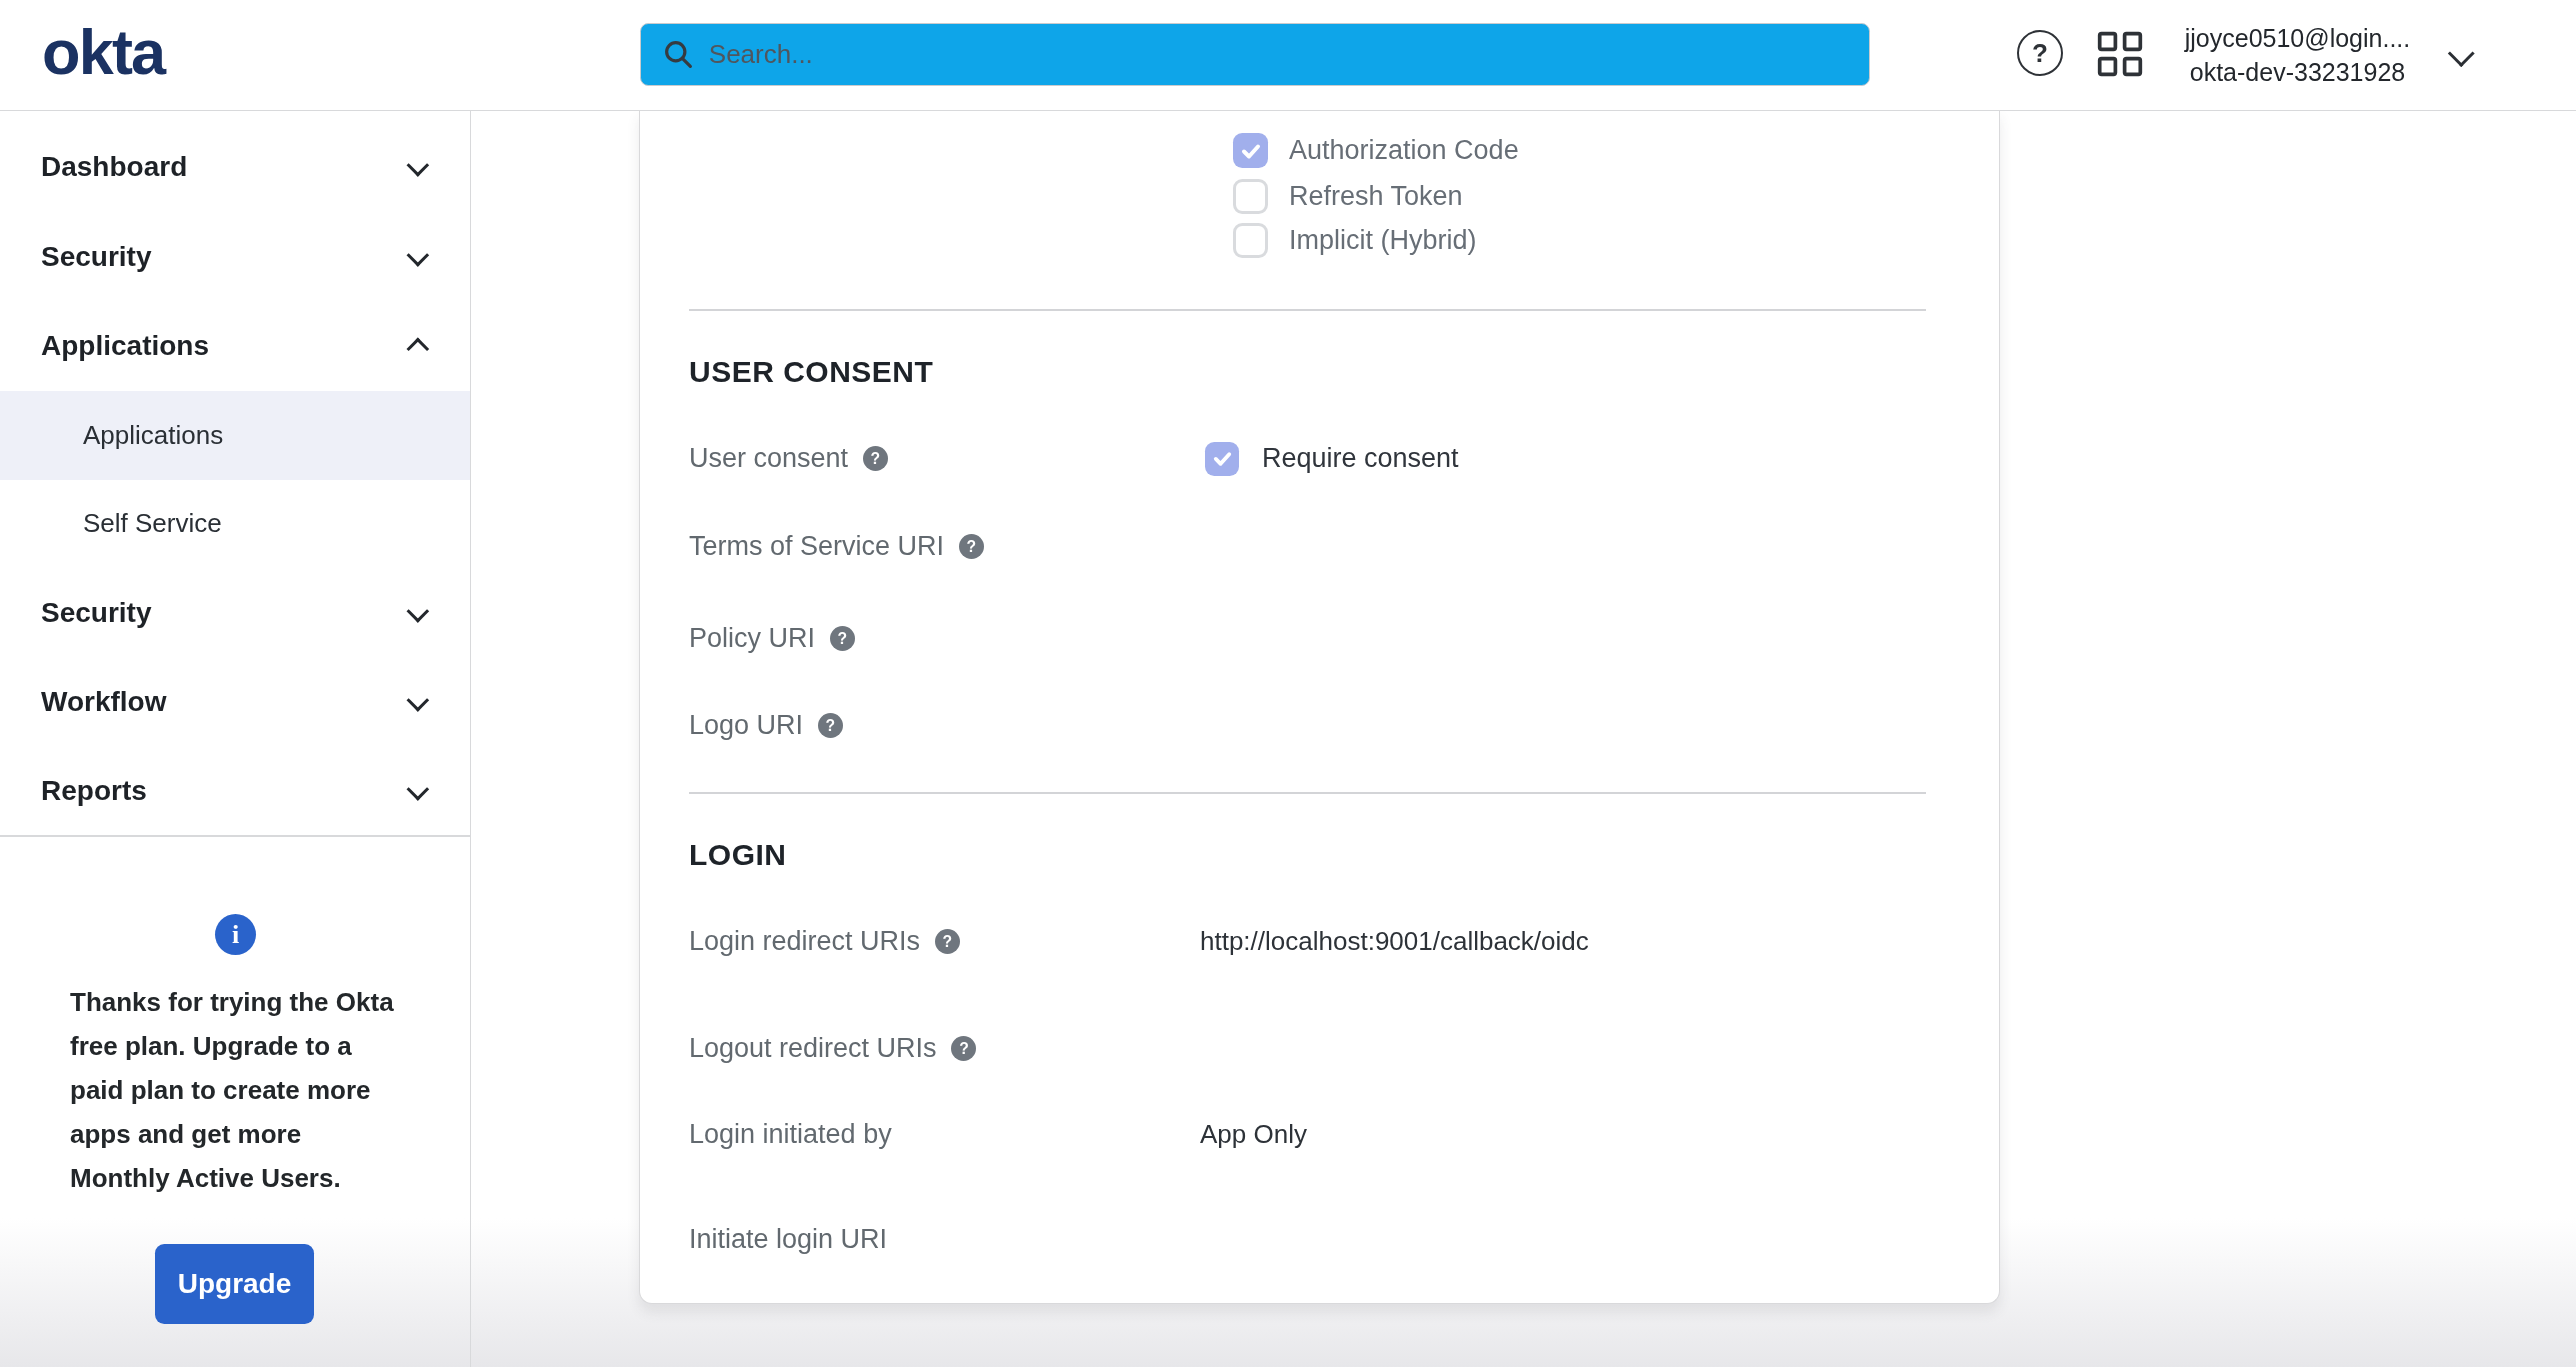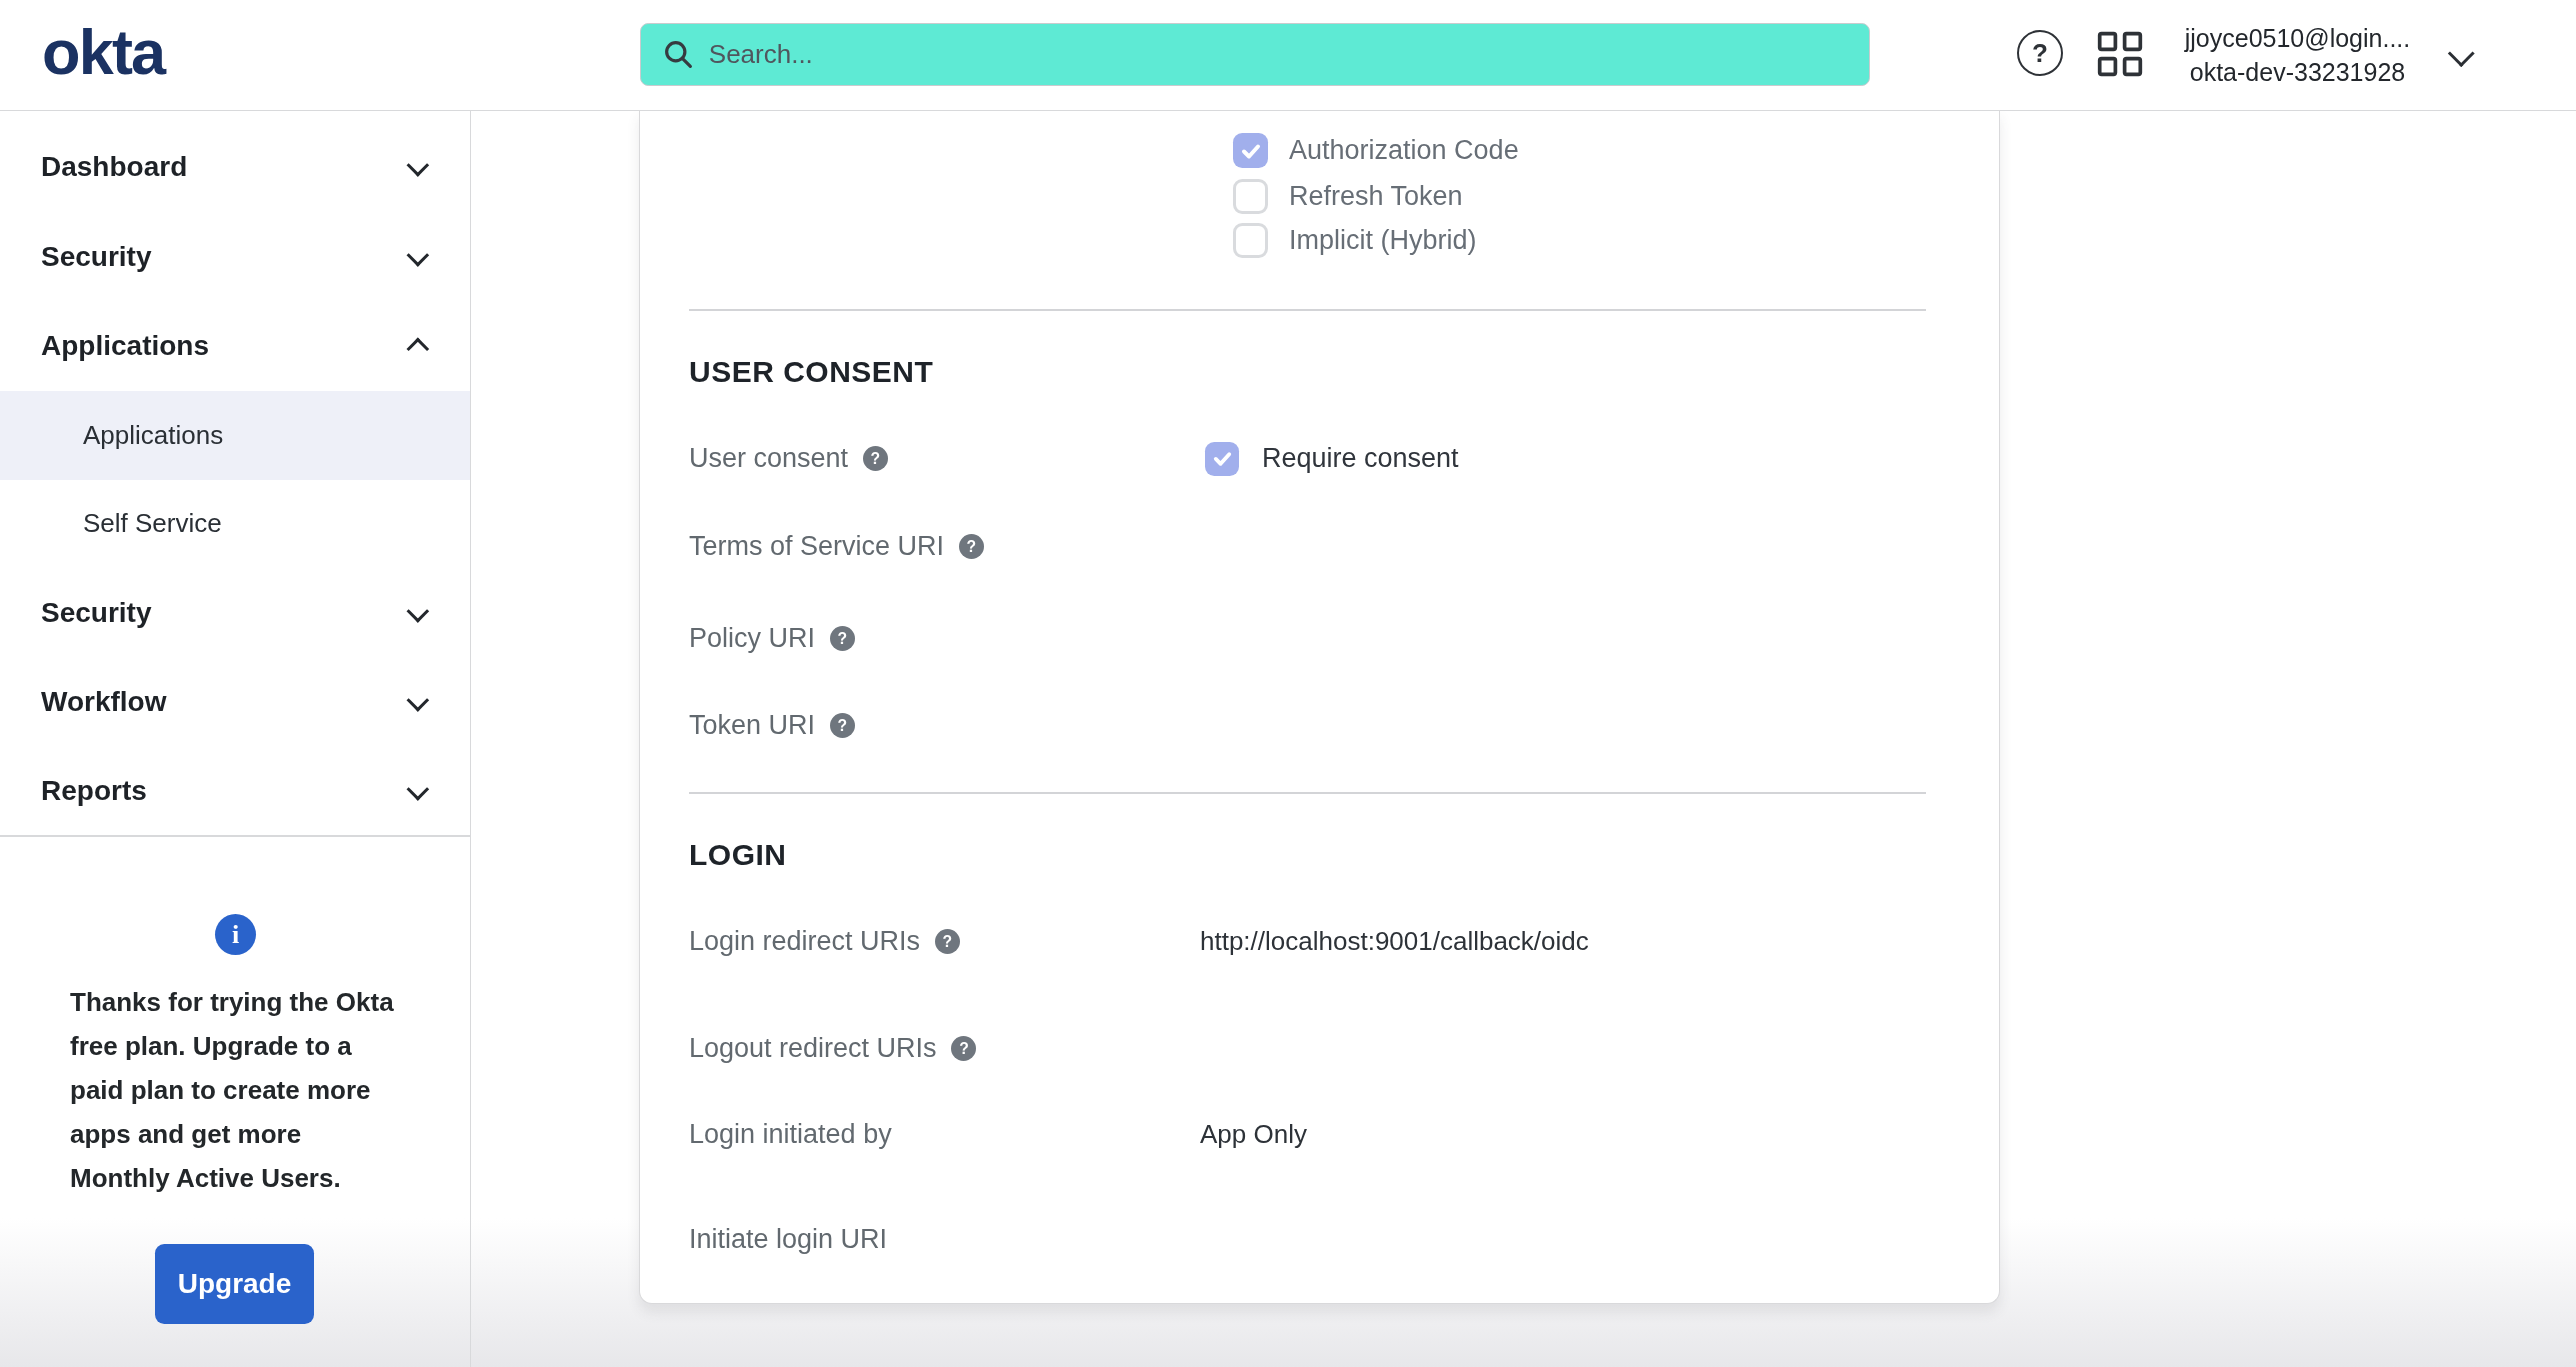--- a/index.html
+++ b/index.html
@@ -16,21 +16,21 @@
   .header{
     position:absolute; top:0; left:0; width:2576px; height:111px;
     background:#fff; border-bottom:1.8px solid #d8d9db; z-index:5;
   }
   .logo{
     position:absolute; left:42px; top:50%; transform:translateY(-54%);
     font-size:63px; font-weight:700; letter-spacing:-1.8px; color:#1b3262;
   }
   .search-box{
     position:absolute; left:640px; top:23px; width:1230px; height:63px;
-    border:1.8px solid #c9cbce; border-radius:8.3px; background:#5eead4;
+    border:1.8px solid #c9cbce; border-radius:8.3px; background:#0ea5e9;
     display:flex; align-items:center; padding-left:22px; gap:14.8px;
   }
   .search-box svg{ flex:0 0 auto; }
   .search-input{
     border:none; outline:none; flex:1; height:55px;
     font-family:"Liberation Sans", sans-serif;
     font-size:26px; color:#3f454b; background:transparent;
   }
   .search-input::placeholder{ color:#50565d; opacity:1; }
 
@@ -252,21 +252,21 @@
     <span class="form-label">Terms of Service URI</span>
     <span class="help-badge">?</span>
   </div>
 
   <div class="row" style="top:507px; left:49px">
     <span class="form-label">Policy URI</span>
     <span class="help-badge">?</span>
   </div>
 
   <div class="row" style="top:594px; left:49px">
-    <span class="form-label">Token URI</span>
+    <span class="form-label">Logo URI</span>
     <span class="help-badge">?</span>
   </div>
 
   <div class="divider" style="top:681px"></div>
 
   <div class="section-title" style="top:727px">LOGIN</div>
 
   <div class="row" style="top:810px; left:49px">
     <span class="form-label">Login redirect URIs</span>
     <span class="help-badge">?</span>

